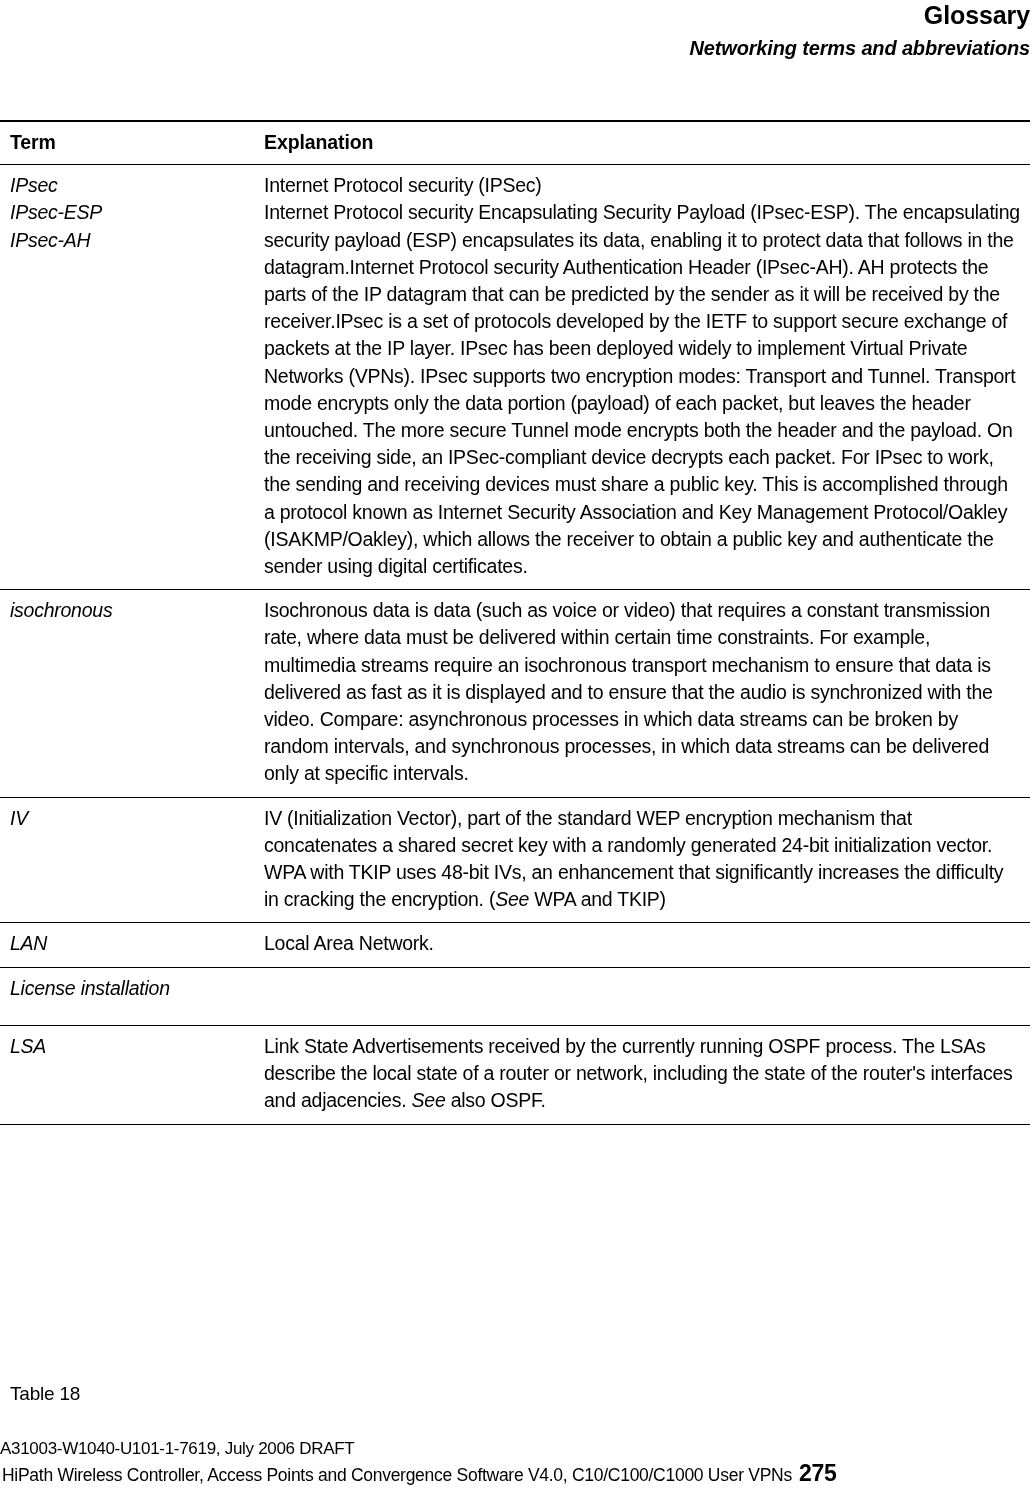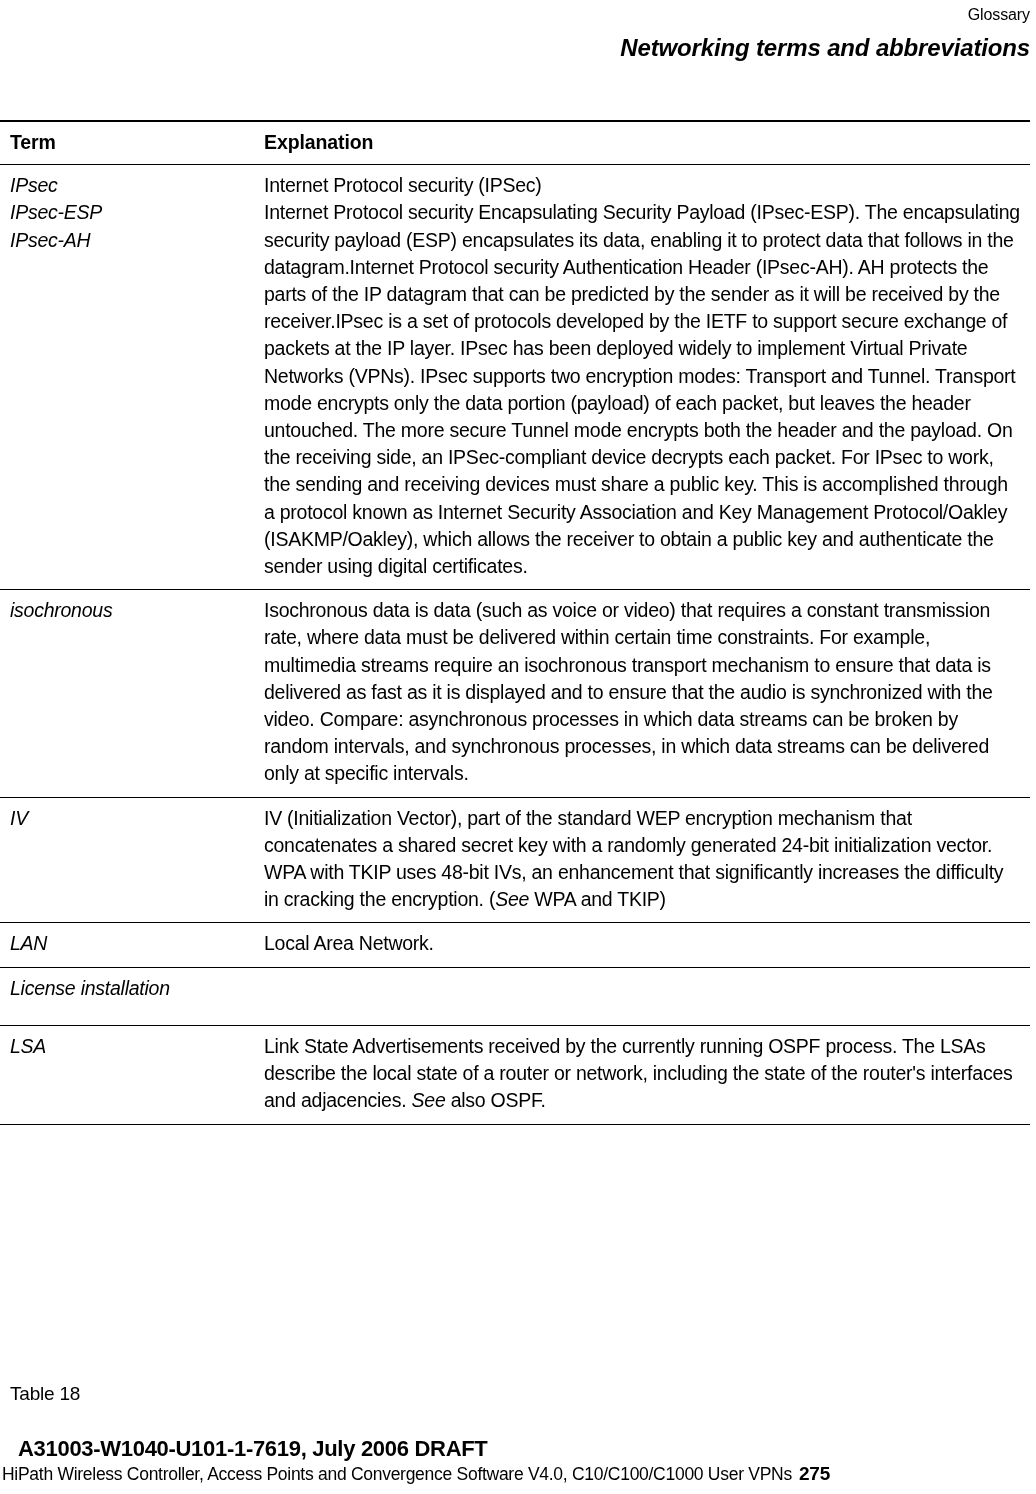--- a/index.html
+++ b/index.html
@@ -29,30 +29,30 @@
   
   .page-header {
     position: absolute;
     left: 0;
     top: 0;
     width: 1030px;
     text-align: right;
   }
   .header-title {
     display: block;
-    font-size: 16px;
-    font-weight: normal;
+    font-size: 25px;
+    font-weight: bold;
     line-height: 26px;
     letter-spacing: -0.1px;
     padding-top: 2px;
     padding-left: 14px;
   }
   .header-subtitle {
     display: block;
-    font-size: 24px;
+    font-size: 20px;
     font-weight: bold;
     font-style: italic;
     line-height: 26px;
     letter-spacing: -0.15px;
     padding-top: 7px;
   }
 
   
   .glossary-table {
     position: absolute;
@@ -126,37 +126,36 @@
 
   
   .page-footer {
     position: absolute;
     left: 0;
     top: 1437px;
     width: 1030px;
   }
   .footer-docid {
     display: block;
-    font-size: 22px;
+    font-size: 17px;
     line-height: 24px;
     letter-spacing: -0.3px;
-    padding-left: 18px;
-    font-weight: bold;
+    padding-left: 0;
   }
   .footer-guideline {
     display: block;
     font-size: 17.5px;
     line-height: 25px;
     letter-spacing: -0.28px;
     padding-left: 2px;
     white-space: nowrap;
   }
   .footer-pagenum {
     font-weight: bold;
-    font-size: 19px;
+    font-size: 23px;
     letter-spacing: -0.2px;
     padding-left: 7px;
   }
 </style>
 </head>
 <body>
 
 <div class="page">
 
   <div class="page-header">

